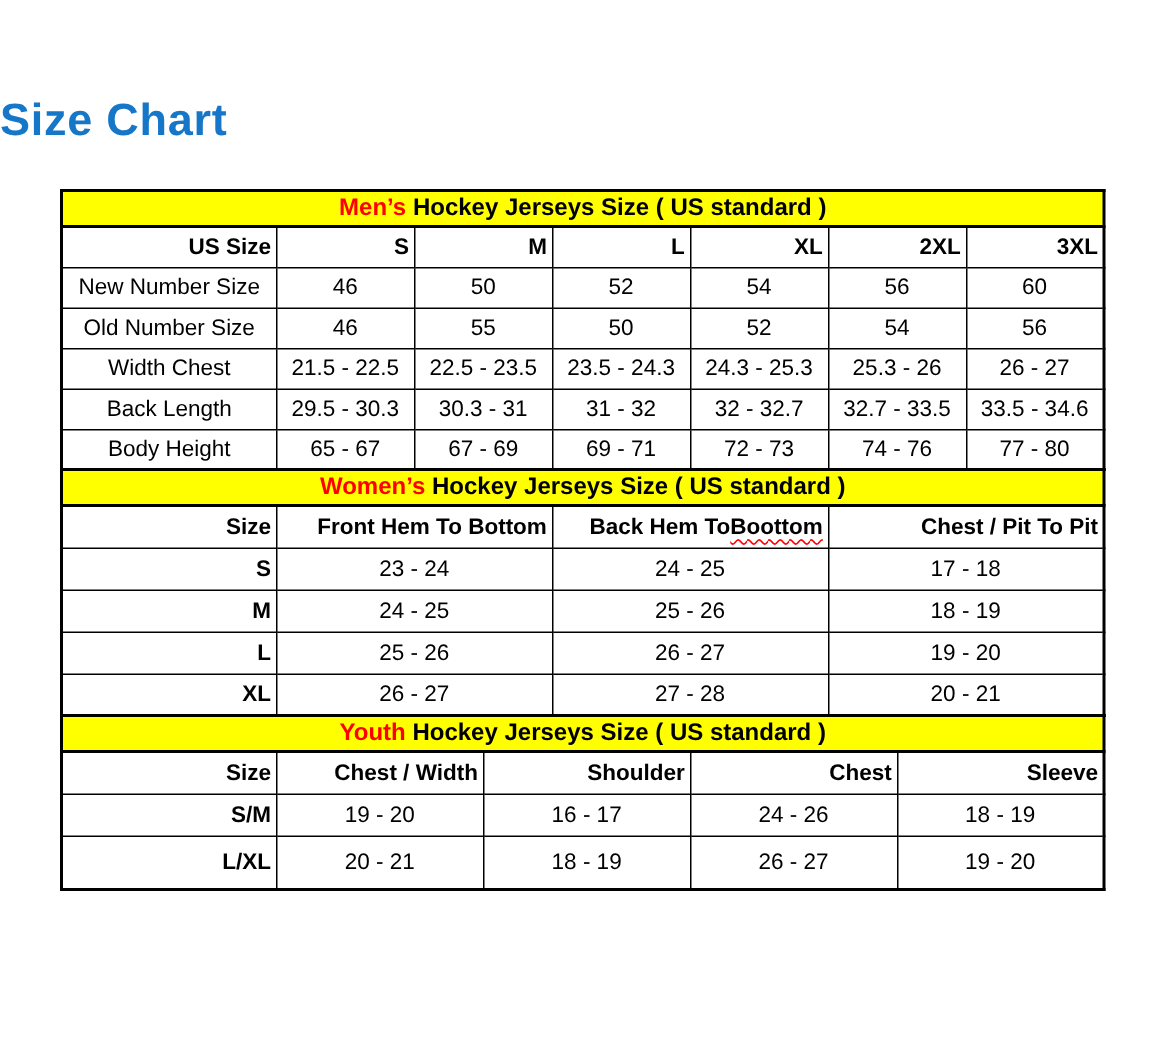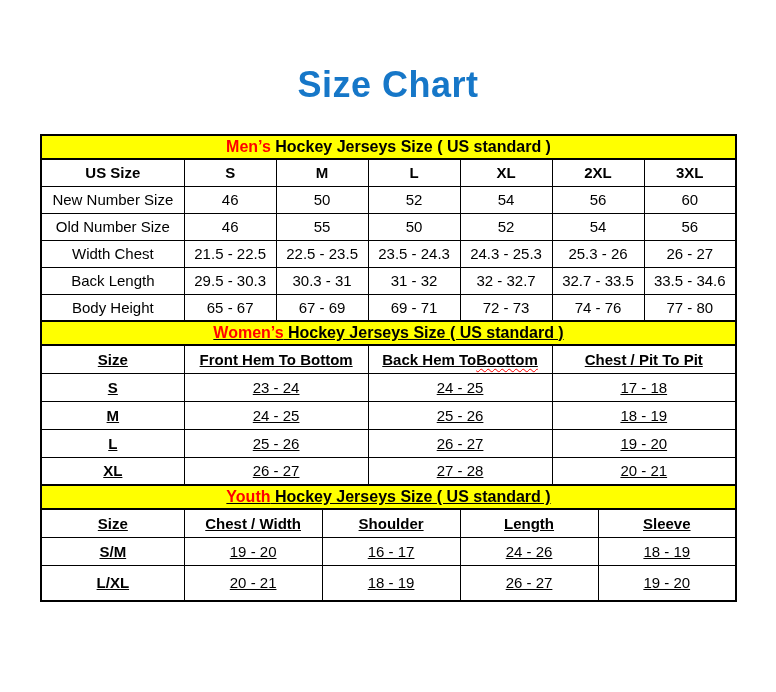--- a/index.html
+++ b/index.html
@@ -14,48 +14,48 @@
   body {
     width: 776px;
     height: 692px;
     background: var(--paper);
     font-family: "Liberation Sans", sans-serif;
     color: var(--ink);
   }
   .page { padding-top: 64px; }
   .page-title {
     margin: 0 0 28px 0;
-    text-align: center;
+    text-align: left;
     color: var(--title-blue);
-    font-size: 36px;
+    font-size: 30px;
     font-weight: bold;
     letter-spacing: 0.5px;
   }
   .tables-wrap {
     width: 697px;
     margin-left: 40px;
   }
   table.size-table {
     width: 100%;
     border-collapse: collapse;
     table-layout: fixed;
     border: 2px solid var(--ink);
   }
-  table.size-table + table.size-table { margin-top: -2px; text-decoration: underline; }
+  table.size-table + table.size-table { margin-top: -2px; }
   .size-table th, .size-table td {
     border: 1px solid var(--ink);
     text-align: center;
     vertical-align: middle;
     font-size: 15px;
     padding: 2px 3px;
     height: 27px;
     overflow: hidden;
     white-space: nowrap;
   }
-  .size-table th { font-weight: bold; }
+  .size-table th { font-weight: bold; text-align: right; }
   .size-table td { font-weight: normal; }
   tr.band td {
     background: var(--band-yellow);
     border: 2px solid var(--ink);
     height: 22px;
     font-size: 16px;
     font-weight: bold;
   }
   tr.band .hl { color: var(--accent-red); }
   .womens-table th, .womens-table td { height: 28px; }
@@ -203,21 +203,21 @@
           <col style="width:19.85%">
       </colgroup>
       <tbody>
         <tr class="band">
           <td colspan="5"><span class="hl">Youth</span><span> Hockey Jerseys Size ( US standard )</span></td>
         </tr>
         <tr>
           <th>Size</th>
           <th>Chest / Width</th>
           <th>Shoulder</th>
-          <th>Length</th>
+          <th>Chest</th>
           <th>Sleeve</th>
         </tr>
         <tr>
           <th>S/M</th>
           <td>19 - 20</td>
           <td>16 - 17</td>
           <td>24 - 26</td>
           <td>18 - 19</td>
         </tr>
         <tr class="last-row">

